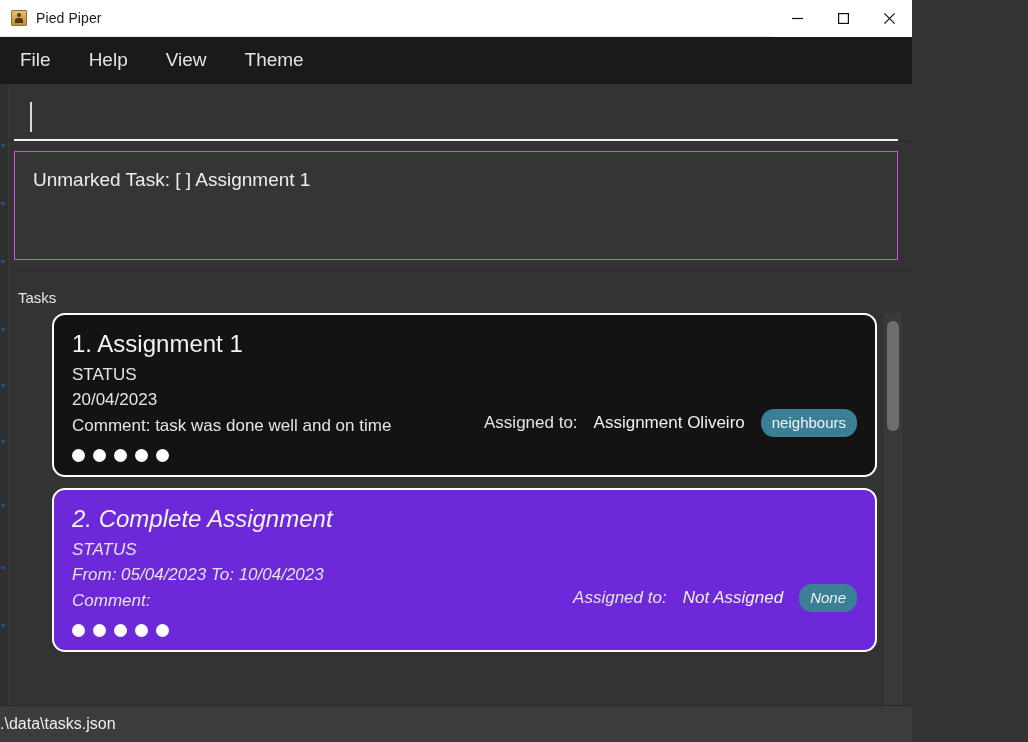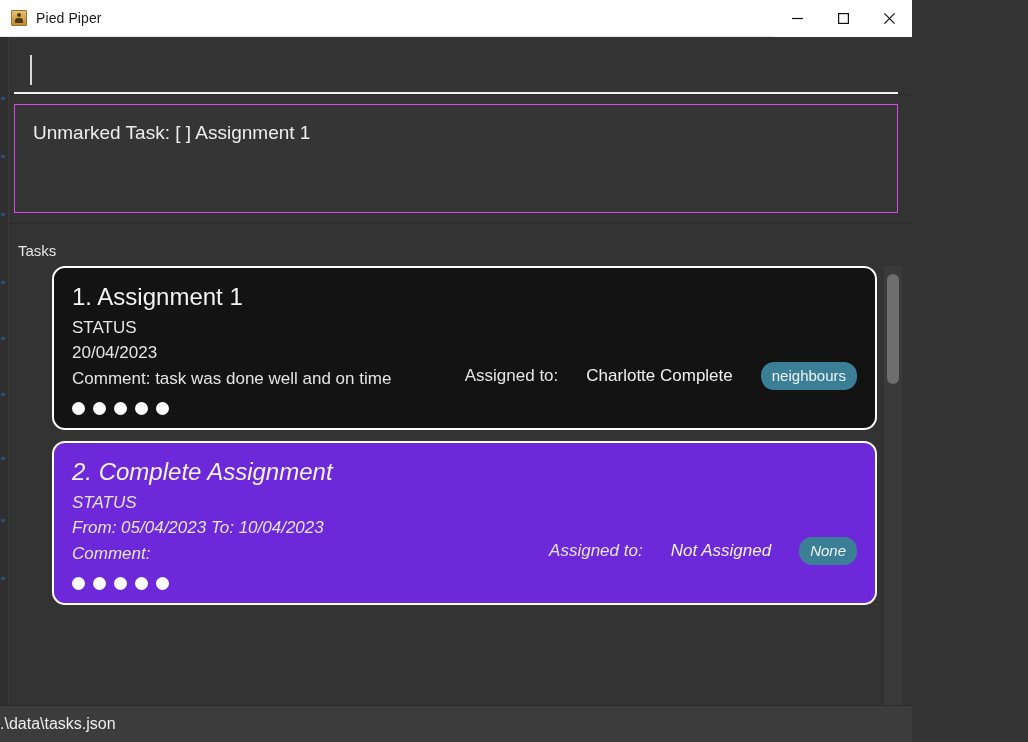--- a/index.html
+++ b/index.html
@@ -258,21 +258,21 @@
   }
   .task-comment {
     font-size: 17px;
     color: #e4e4e4;
     line-height: 1.52;
     white-space: nowrap;
   }
   .assign-row {
     display: flex;
     align-items: center;
-    gap: 28px;
+    gap: 16px;
     flex: 0 0 auto;
     white-space: nowrap;
     padding-bottom: 2px;
   }
   .assign-label {
     font-size: 17px;
     color: #e4e4e4;
   }
   .assign-name {
     font-size: 17px;
@@ -357,20 +357,26 @@
       </div>
       <div class="winbtn">
         <svg width="13" height="13" viewBox="0 0 13 13">
           <line x1="1.4" y1="1.4" x2="11.6" y2="11.6" stroke="#111" stroke-width="1.2"></line>
           <line x1="11.6" y1="1.4" x2="1.4" y2="11.6" stroke="#111" stroke-width="1.2"></line>
         </svg>
       </div>
     </div>
   </div>
 
+  <div class="menubar">
+    <div class="menu-item">File</div>
+    <div class="menu-item">Help</div>
+    <div class="menu-item">View</div>
+    <div class="menu-item">Theme</div>
+  </div>
 
   <div class="body-area">
 
     <div class="left-rail">
       <div class="left-rail-marks">
         <i style="top:60px"></i>
           <i style="top:118px"></i>
           <i style="top:176px"></i>
         <i style="top:244px"></i>
           <i style="top:300px"></i>
@@ -403,21 +409,21 @@
           <div class="task-card dark">
             <div class="task-title">1. Assignment 1</div>
             <div class="task-status">STATUS</div>
             <div class="task-midrow">
               <div class="task-leftcol">
                 <div class="task-date">20/04/2023</div>
                 <div class="task-comment">Comment: task was done well and on time</div>
               </div>
               <div class="assign-row">
                 <span class="assign-label">Assigned to:</span>
-                <span class="assign-name">Charlotte Complete</span>
+                <span class="assign-name">Assignment Oliveiro</span>
                 <span class="assign-badge">neighbours</span>
               </div>
             </div>
             <div class="dots">
               <span></span>
               <span></span>
               <span></span>
               <span></span>
               <span></span>
             </div>

